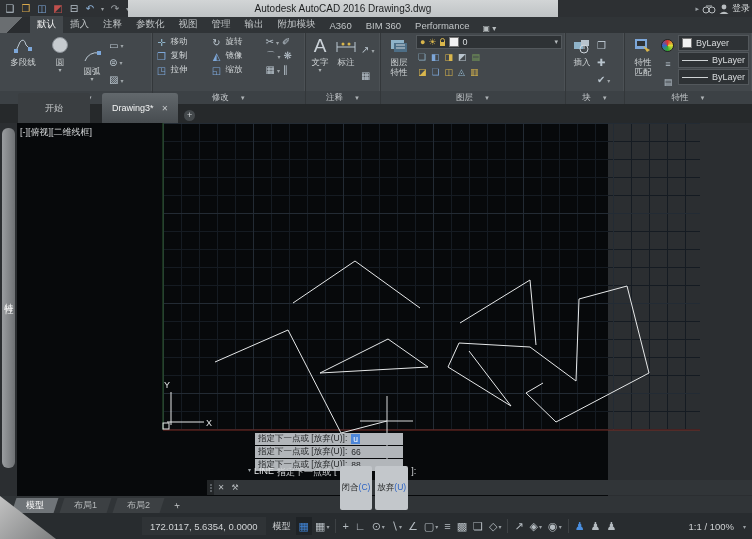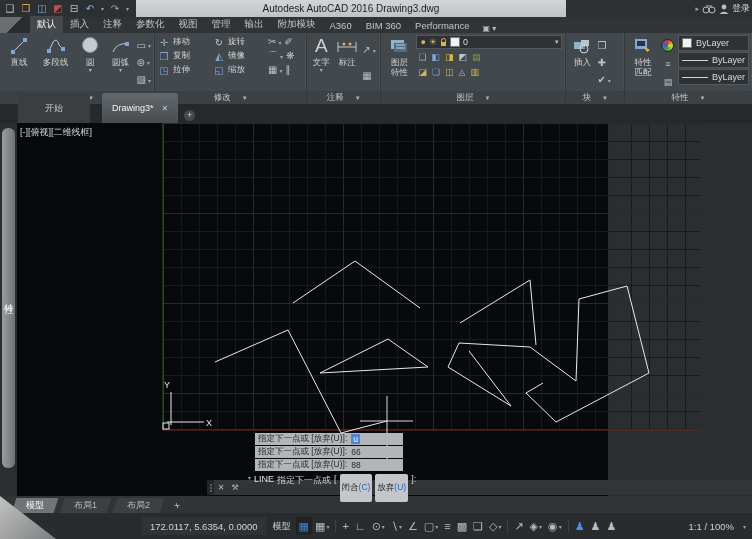--- a/index.html
+++ b/index.html
@@ -1,21 +1,21 @@
 <!DOCTYPE html>
 <html><head>
 <meta charset="utf-8">
 <style>
   html,body{margin:0;padding:0;background:#111;}
   #app{position:relative;width:752px;height:539px;overflow:hidden;background:#2b2e31;
        font-family:"Liberation Sans","DejaVu Sans",sans-serif;color:#c8ccce;
        -webkit-font-smoothing:antialiased;}
   
   .titlebar{position:absolute;left:0;top:0;width:752px;height:17px;background:#2d3033;}
-  .title-strip{position:absolute;left:136px;top:0;width:430px;height:17px;
+  .title-strip{position:absolute;left:128px;top:0;width:430px;height:17px;
       background:linear-gradient(#d2d5d6,#bfc3c5);display:flex;align-items:center;justify-content:center;}
   .title-text{font-size:10px;color:#1c1e1f;white-space:nowrap;}
   .qat{position:absolute;left:3px;top:0;height:17px;display:flex;align-items:center;gap:2px;}
   .qat .qicon{width:14px;height:14px;font-size:10px;line-height:14px;text-align:center;color:#aeb8c0;cursor:default;}
   .qat .qcaret{width:7px;font-size:6px;color:#9aa0a4;text-align:center;}
   .search-zone{position:absolute;right:2px;top:1px;height:15px;display:flex;align-items:center;gap:3px;}
   .collapse-arrow{font-size:7px;color:#9aa0a4;}
   .search-box{width:108px;height:12px;background:#222426;border:1px solid #45494c;
       font-size:8px;color:#8e9498;display:flex;align-items:center;padding:0 3px;}
   .tb-svg{display:block;}
@@ -95,21 +95,21 @@
   .prompt .pval.sel{background:#4d86d8;color:#fff;padding:0 2px;}
   .cmddock{position:absolute;left:207px;top:357px;width:545px;height:15px;z-index:5;
       background:#313538;display:flex;align-items:center;}
   .cmddock .handle{width:7px;height:15px;background:#232628;display:flex;flex-direction:column;
       align-items:center;justify-content:center;gap:1px;}
   .cmddock .handle i{width:2px;height:2px;background:#6d7276;border-radius:50%;}
   .cmdbtn{width:14px;text-align:center;font-size:8px;color:#b9bdc0;}
   .cmdtext{flex:1;display:flex;align-items:flex-start;gap:3px;font-size:9px;color:#d3d6d8;
       padding-left:6px;white-space:nowrap;overflow:hidden;}
   .cmdtext .recent{font-size:6px;color:#9aa0a4;}
-  .chip{background:#c3c7cb;border-radius:2px;padding:8px 2px;font-size:8.5px;color:#1f2122;}
+  .chip{background:#c3c7cb;border-radius:2px;padding:16px 2px;font-size:8.5px;color:#1f2122;}
   .chip b{color:#2a62c4;font-weight:normal;}
   
   .layoutrow{position:absolute;left:0;top:496px;width:752px;height:17px;background:#303437;
       display:flex;align-items:center;}
   .ltab{height:15px;margin-top:2px;padding:0 12px;display:flex;align-items:center;font-size:9px;
       color:#b5b8ba;background:#3c4043;transform:skewX(-18deg);margin-left:6px;}
   .ltab span{transform:skewX(18deg);}
   .ltab.active{background:#6f7478;color:#fcfcfc;}
   .ltab-add{margin-left:8px;color:#c5c8ca;font-size:10px;transform:none;background:none;padding:0 4px;}
   
@@ -178,50 +178,40 @@
     <span class="rtab">A360</span>
     <span class="rtab">BIM 360</span>
     <span class="rtab">Performance</span>
     <span class="rtab-menu">▣ ▾</span>
   </div>
 
   <div class="ribbon">
 
     <div class="panel" style="width:155px;">
       <div class="pbody">
-        <div class="bigbtn">
-          <span class="bicon">
-            <svg width="20" height="20">
-                <line x1="4" y1="16" x2="16" y2="4" stroke="#bcc8d2"></line>
-            <rect x="2" y="14" width="4" height="4" fill="#7da7d9"></rect>
-                <rect x="14" y="2" width="4" height="4" fill="#7da7d9"></rect>
-              </svg>
-          </span>
-          <span class="blabel">直线</span>
-        </div>
         <div class="bigbtn" style="width:40px;">
           <span class="bicon">
             <svg width="20" height="20">
                 <path d="M3 15 L7 6 Q11 1 13 9 L17 13" fill="none" stroke="#bcc8d2"></path>
             <rect x="1" y="13" width="4" height="4" fill="#7da7d9"></rect>
                 <rect x="15" y="11" width="4" height="4" fill="#7da7d9"></rect>
               </svg>
           </span>
           <span class="blabel">多段线</span>
         </div>
         <div class="bigbtn" style="width:30px;">
           <span class="bicon">
             <svg width="20" height="20">
                 <circle cx="10" cy="9" r="7.5" fill="#c6cbcf" stroke="#8a9096"></circle>
               </svg>
           </span>
           <span class="blabel">圆</span>
           <span class="bcaret">▾</span>
         </div>
-        <div class="bigbtn" style="width:30px;">
+        <div class="bigbtn" style="width:30px;justify-content:center;">
           <span class="bicon">
             <svg width="20" height="20">
                 <path d="M3 16 A 12 12 0 0 1 17 8" fill="none" stroke="#bcc8d2"></path>
             <rect x="15" y="6" width="4" height="4" fill="#7da7d9"></rect>
               </svg>
           </span>
           <span class="blabel">圆弧</span>
           <span class="bcaret">▾</span>
         </div>
         <div class="minicol">

